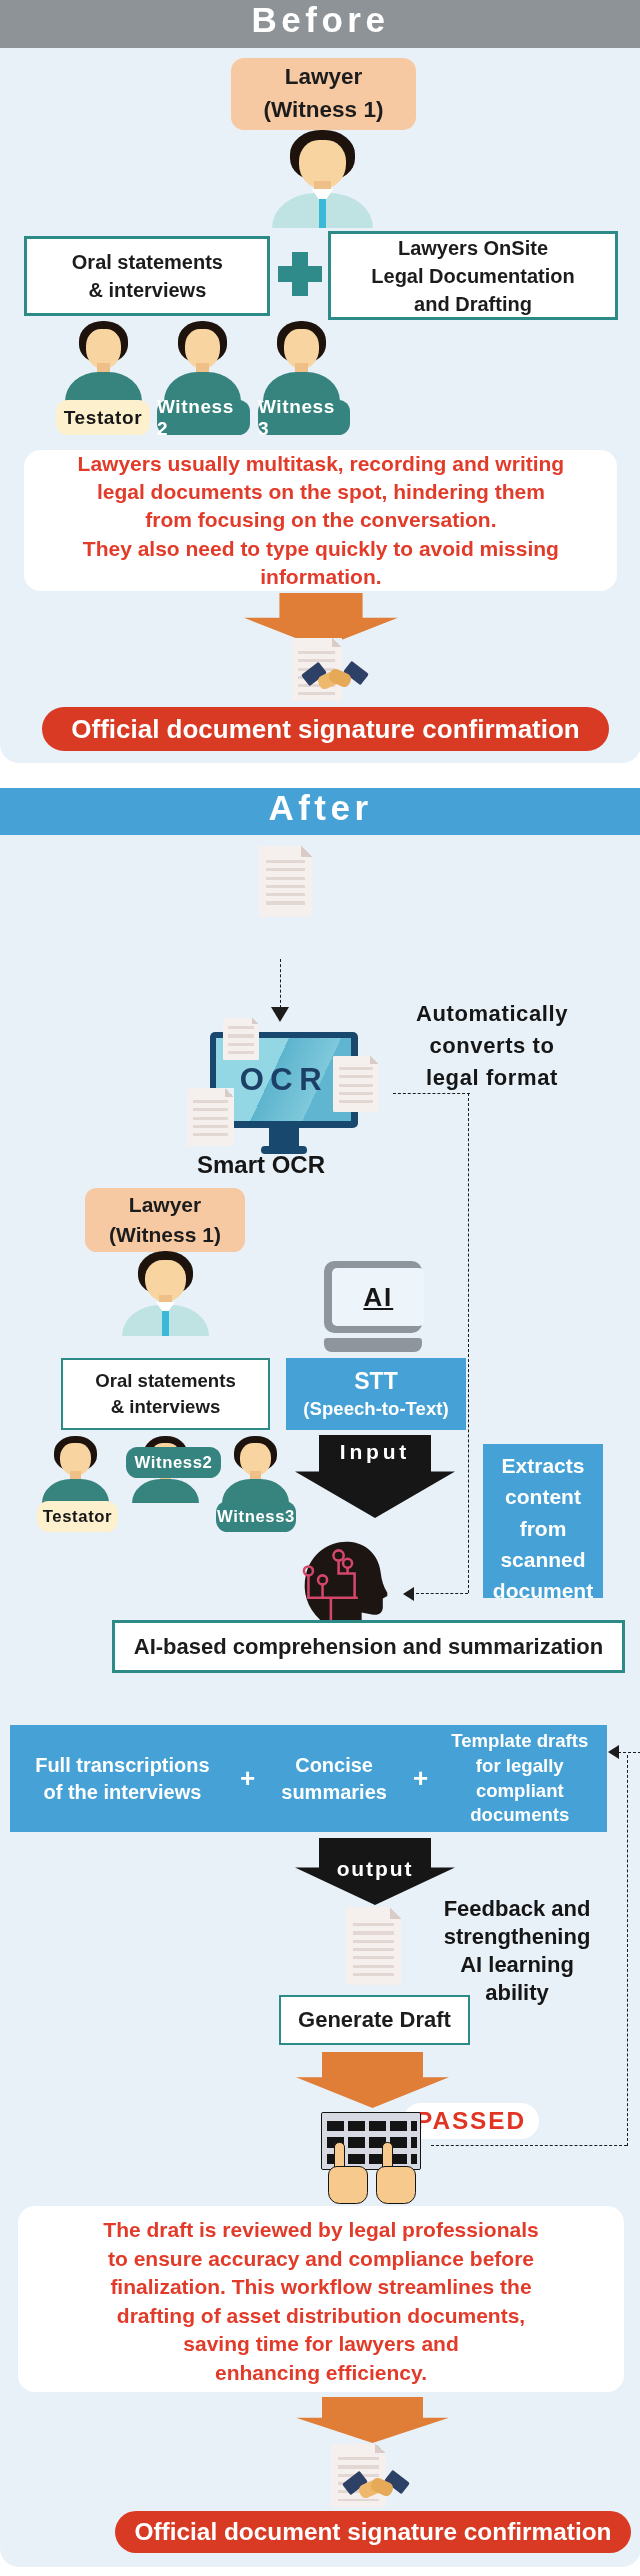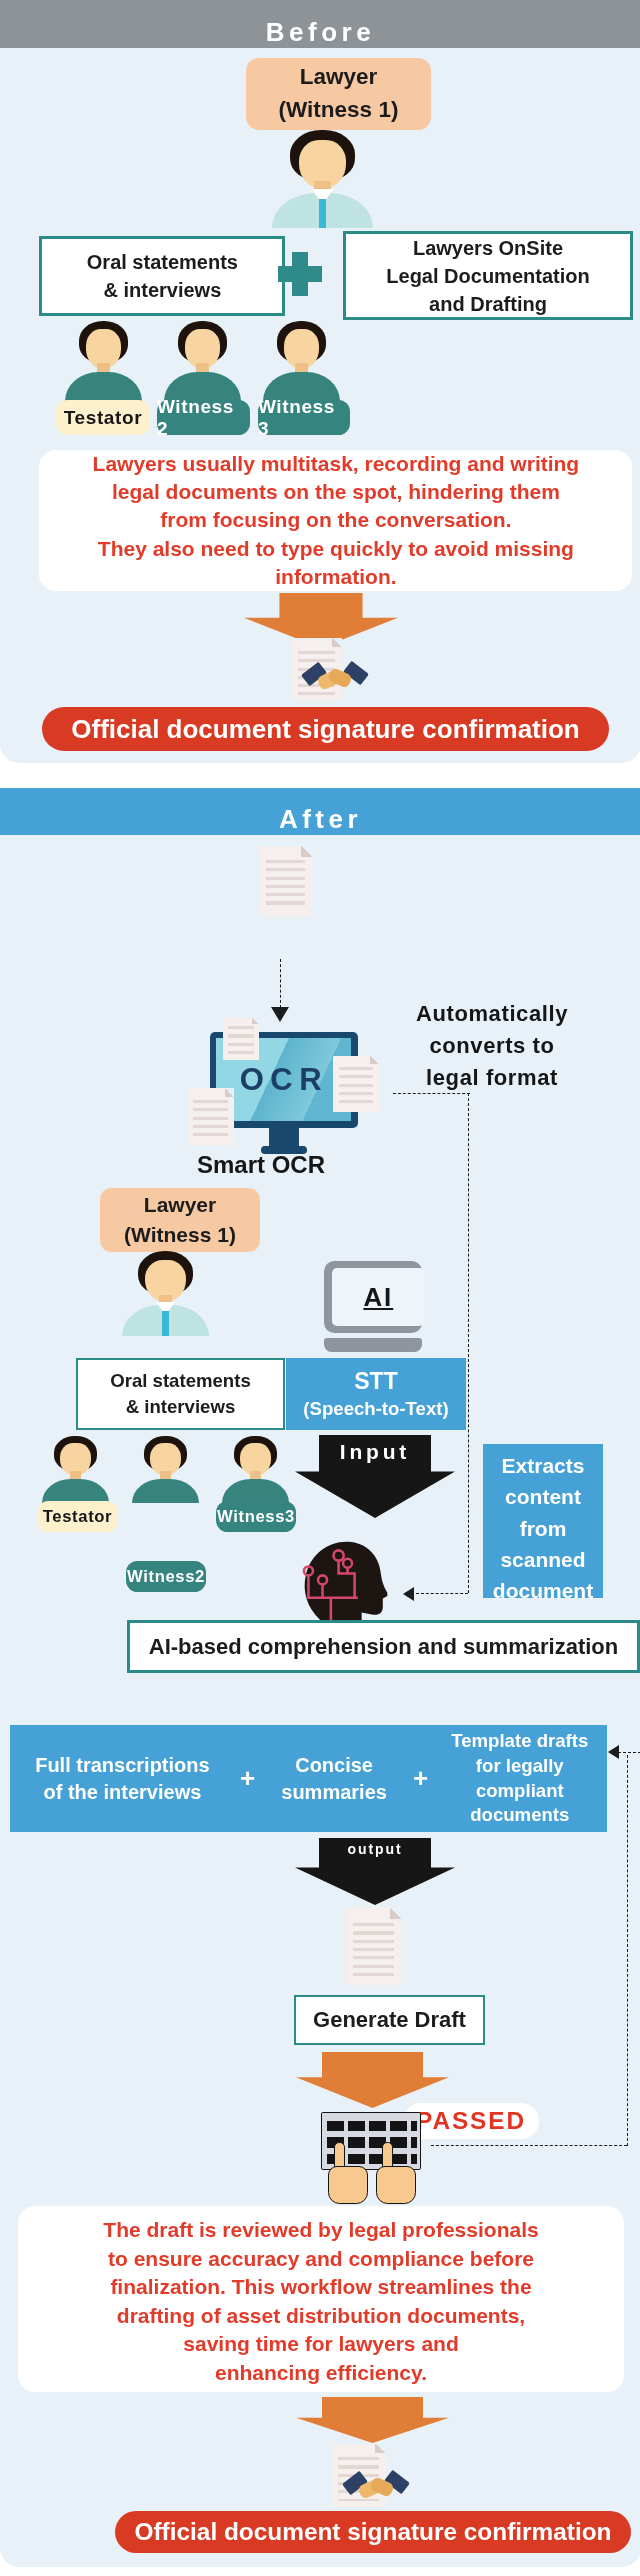--- a/index.html
+++ b/index.html
@@ -1,23 +1,23 @@
 <!DOCTYPE html>
 <html style="font-size:10.3px"><head>
 <meta charset="utf-8">
 <style>
   html,body{margin:0;padding:0;background:#fff;}
   body{font-family:"Liberation Sans","DejaVu Sans",sans-serif;}
   #canvas{position:relative;width:641px;height:2576px;background:#fff;overflow:hidden;}
   .abs{position:absolute;}
   .ml{white-space:pre-line;}
-  .ctr{display:flex;align-items:center;justify-content:center;text-align:center;margin-left:15px;}
-
-  
-  .hdr{width:641px;height:48px;color:#fff;font-size:26px;font-weight:bold;letter-spacing:4.5px;display:flex;align-items:flex-end;justify-content:center;}
+  .ctr{display:flex;align-items:center;justify-content:center;text-align:center;}
+
+  
+  .hdr{width:641px;height:48px;color:#fff;font-size:35px;font-weight:bold;letter-spacing:4.5px;display:flex;align-items:flex-start;justify-content:center;}
   .hdr-before{background:#8e9397;}
   .hdr-after{background:#45a1d6;}
 
   
   .panel{left:0;width:641px;background:#e9f1f8;border-radius:0 0 19px 19px;}
 
   
   .teal-box{background:#fff;border:3.2px solid #2c8a87;color:#1c1c1c;font-weight:bold;text-align:center;}
   .peach{background:#f6c9a3;border-radius:13px;color:#1c1c1c;font-weight:bold;text-align:center;}
   .bluebox{background:#45a1d6;color:#fff;font-weight:bold;text-align:center;}
@@ -266,21 +266,21 @@
       <div class="p-body"></div>
     </div>
   <div class="person" style="left:222px;top:1436px;width:67px;height:67px;">
       <div class="p-hair"></div>
       <div class="p-face"></div>
       <div class="p-neck"></div>
       <div class="p-body"></div>
     </div>
 
   <div class="tag tag-cream" style="left:37px;top:1501px;width:81px;height:31px;font-size:16.7px;">Testator</div>
-  <div class="tag tag-teal" style="left:126px;top:1561px;width:80px;height:31px;font-size:16.7px;">Witness2</div>
+  <div class="tag tag-teal" style="left:126px;top:1447px;width:95px;height:31px;font-size:16.7px;">Witness2</div>
   <div class="tag tag-teal" style="left:216px;top:1501px;width:80px;height:31px;font-size:16.7px;">Witness3</div>
 
   <div class="abs" style="left:289px;top:1535px;width:103px;height:109px;">
     <svg width="103" height="109" viewBox="0 0 160 170">
       <path d="M48,170 L48,132 C28,114 20,88 26,62 C34,27 66,7 97,11 C125,15 141,36 143,61 C144,70 147,81 153,90 L153,95 L146,99 L146,112 C146,122 139,126 129,124 L113,121 L113,170 Z" fill="#1c1512"></path>
       <g stroke="#d4476b" stroke-width="4" fill="none">
         <circle cx="30" cy="56" r="7"></circle>
         <circle cx="52" cy="70" r="7"></circle>
         <circle cx="77" cy="32" r="8"></circle>
         <circle cx="91" cy="44" r="7"></circle>
@@ -309,28 +309,32 @@
 compliant
 documents</div>
   </div>
 
   <div class="tri-left" style="left:608px;top:1745px;"></div>
   <div class="dash-h" style="left:618px;top:1752px;width:22.5px;"></div>
   <div class="dash-v" style="left:627px;top:1755px;height:391px;"></div>
   <div class="dash-h" style="left:431px;top:2145px;width:196px;"></div>
 
   <div class="pent pent-black" style="left:295px;top:1838px;width:160px;height:67px;">
-    <span style="margin-top:3px;font-size:14px;letter-spacing:1.9px;">output</span>
+    <span style="margin-top:19px;font-size:21px;letter-spacing:1.9px;">output</span>
   </div>
 
   <div class="doc" style="left:346px;top:1907px;width:55px;height:78px;">
       <div class="fold"></div>
       <div class="lines"></div>
     </div>
 
+  <div class="abs ml" style="left:411px;top:1895px;width:212px;text-align:center;font-size:22px;font-weight:bold;line-height:1.28;color:#161616;">Feedback and
+strengthening
+AI learning
+ability</div>
 
   <div class="abs teal-box ctr" style="left:279px;top:1995px;width:187px;height:46px;font-size:22px;border-width:2.6px;">Generate Draft</div>
 
   <div class="pent pent-orange2" style="left:296px;top:2052px;width:153px;height:56px;"></div>
 
   <div class="passed-bubble" style="left:403px;top:2103px;width:136px;height:36px;">
     <span style="color:#e23422;font-size:24.4px;font-weight:bold;letter-spacing:1.9px;">PASSED</span>
   </div>
 
   <div class="kb" style="left:321px;top:2112px;width:98px;height:56px;">

